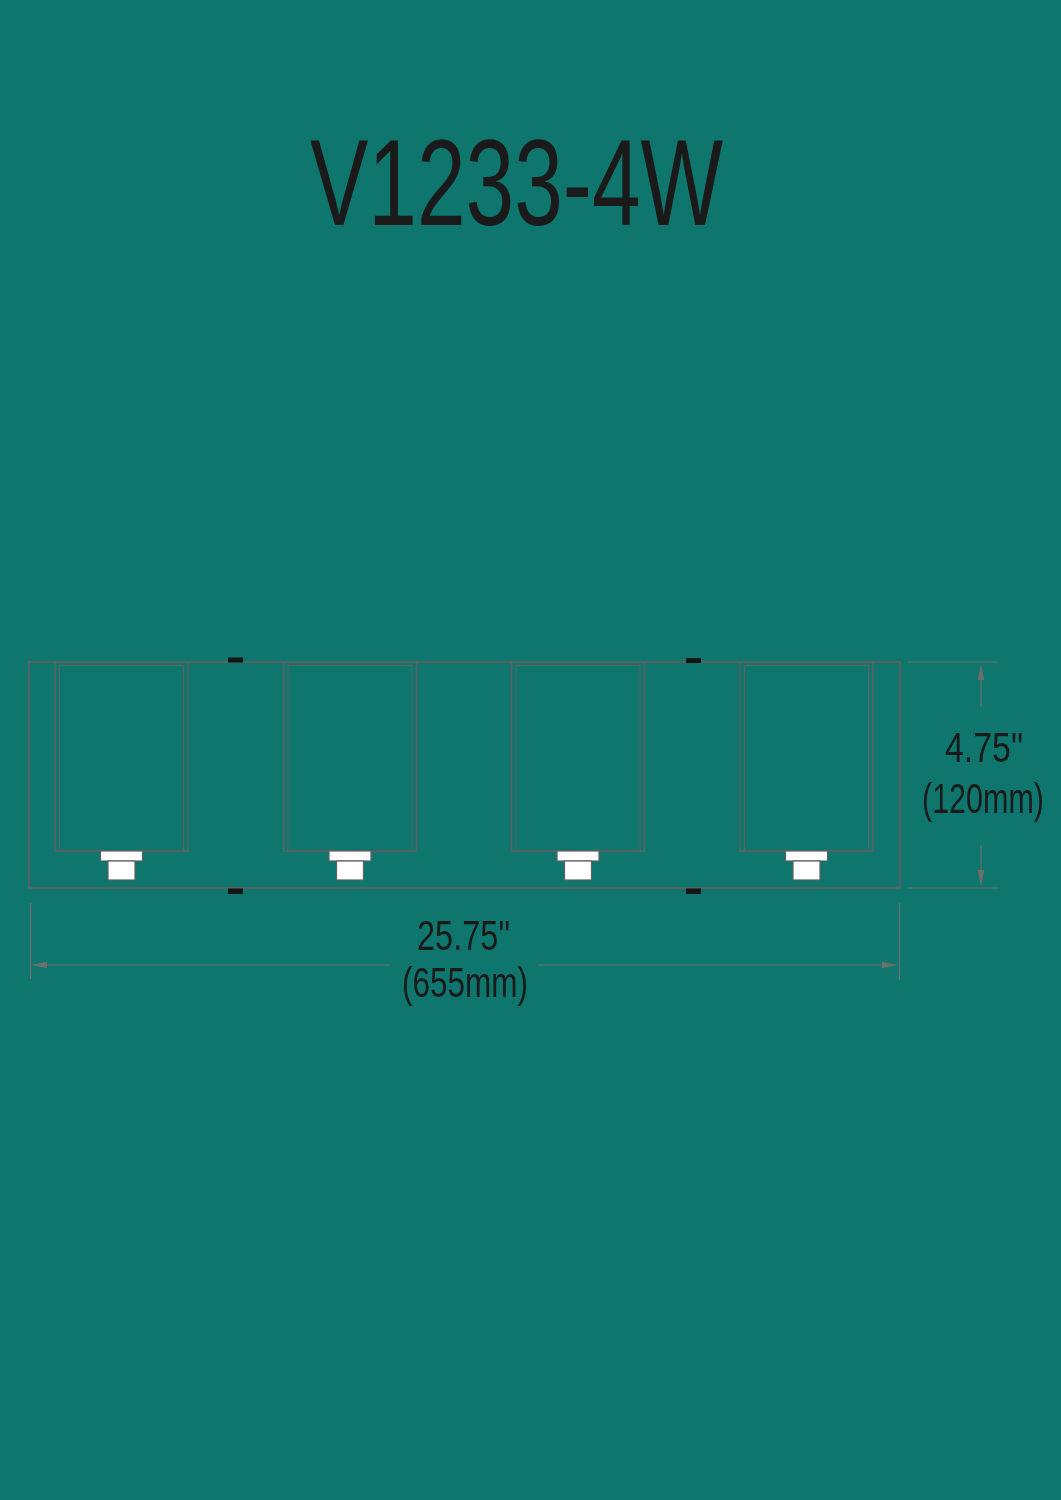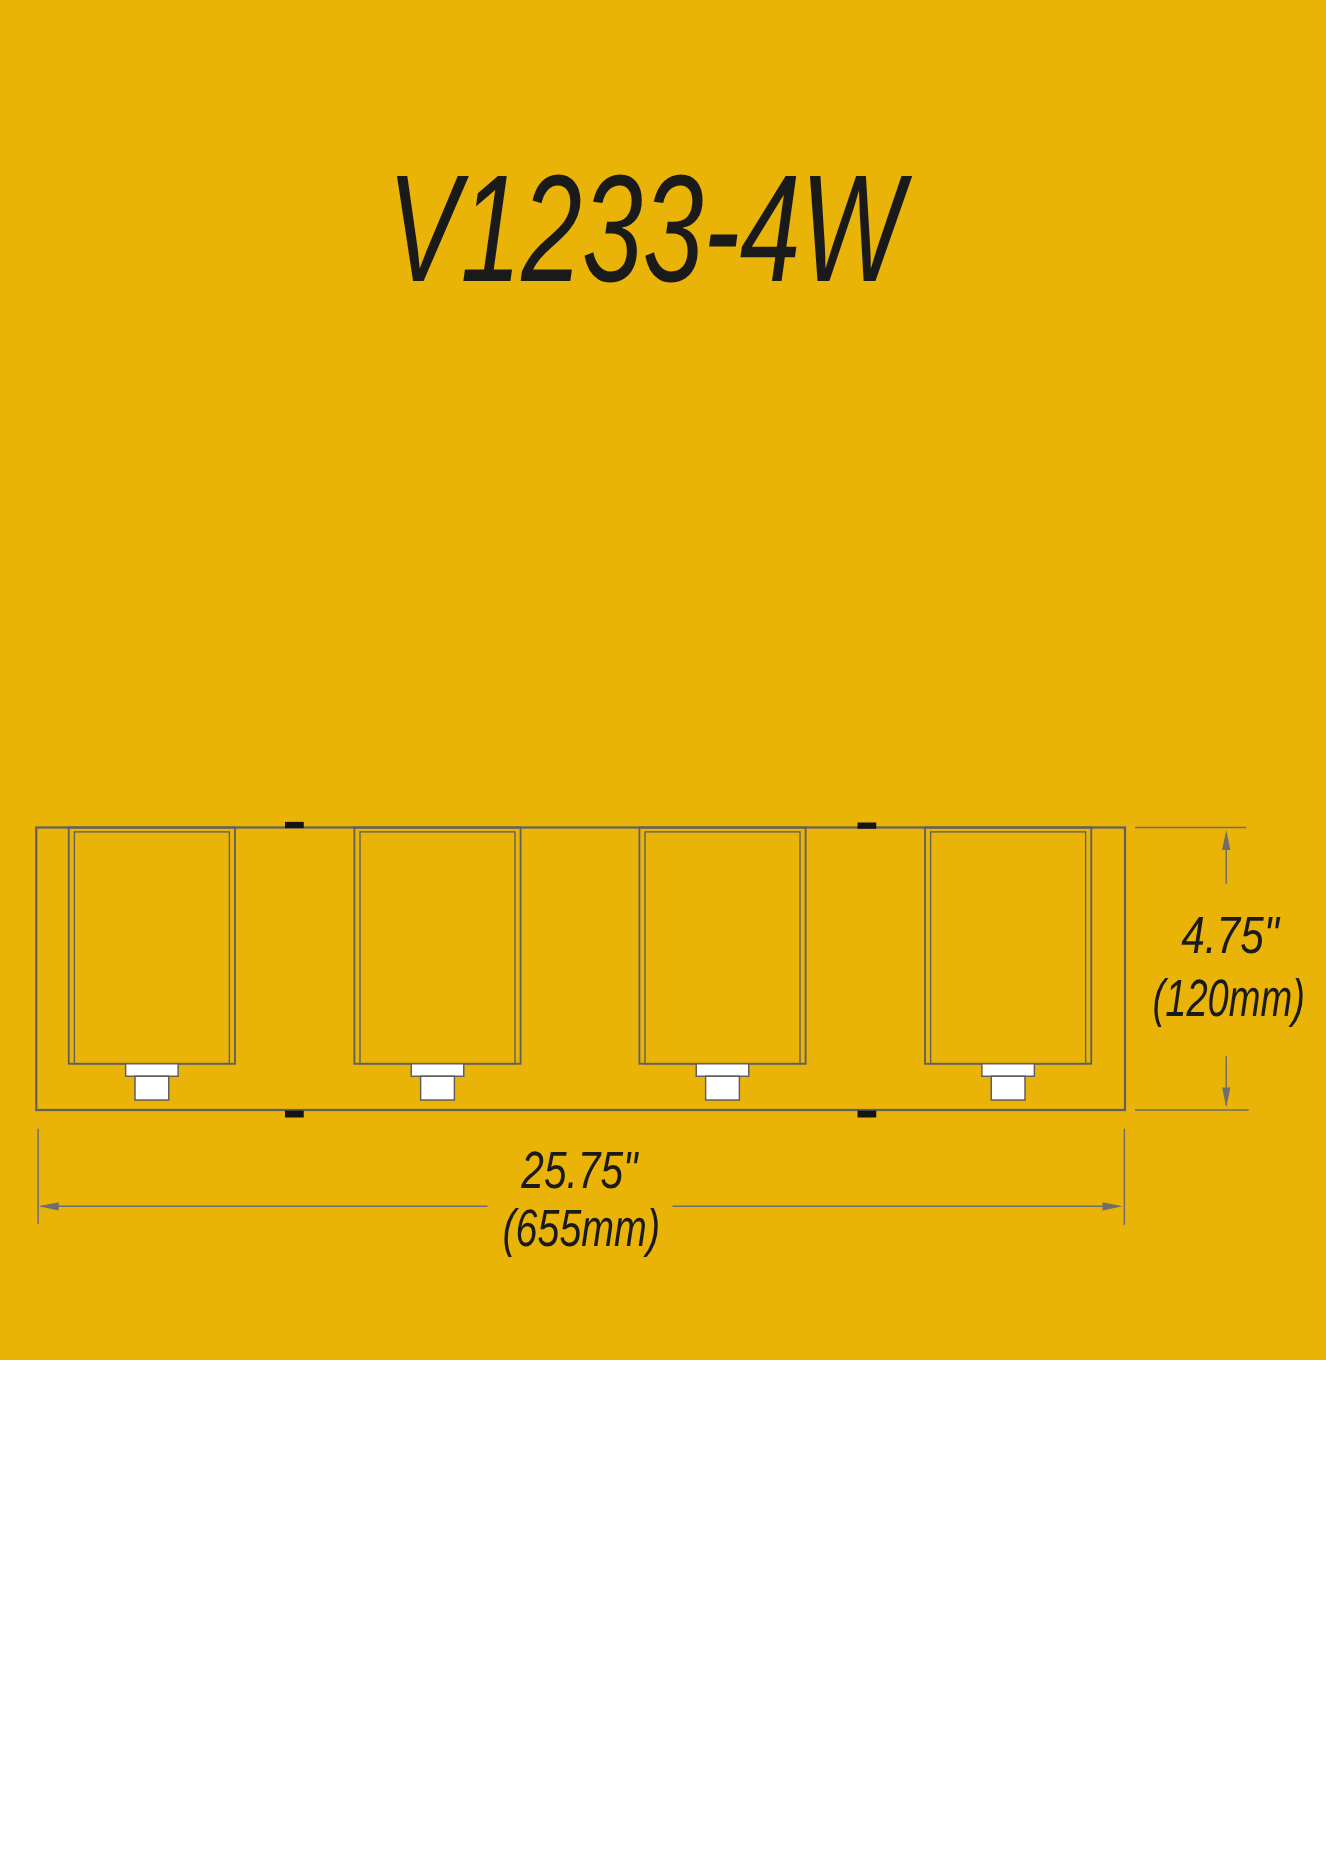--- a/index.html
+++ b/index.html
@@ -3,24 +3,23 @@
 <meta charset="utf-8">
 <style>
   html, body {
     margin: 0;
     padding: 0;
     background: #ffffff;
   }
   #page {
     position: relative;
     width: 1061px;
-    height: 1088px;
-    background: #eab308;
+    height: 1500px;
+    background: #0f766e;
     overflow: hidden;
-    font-style: italic;
   }
   svg text {
     font-family: "Liberation Sans", "DejaVu Sans", sans-serif;
     font-weight: 400;
   }
 </style>
 </head>
 <body>
 
 <div id="page">

